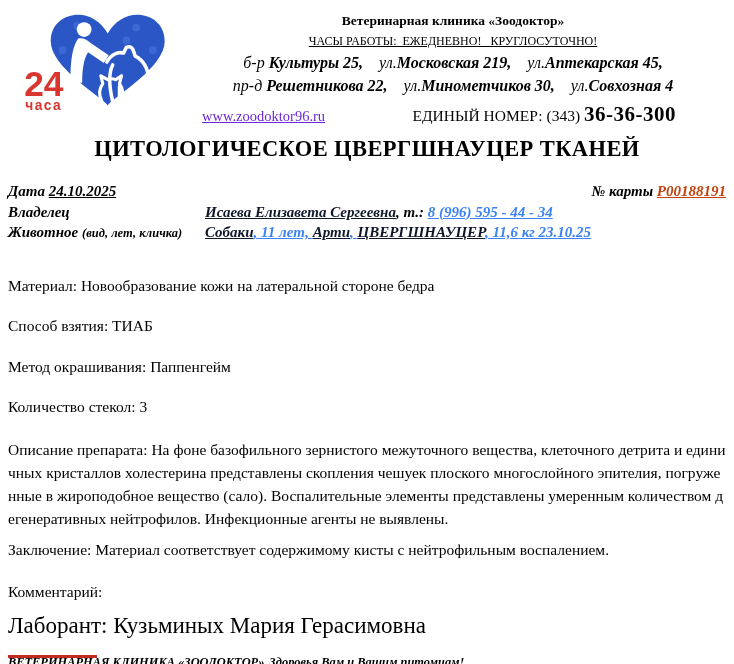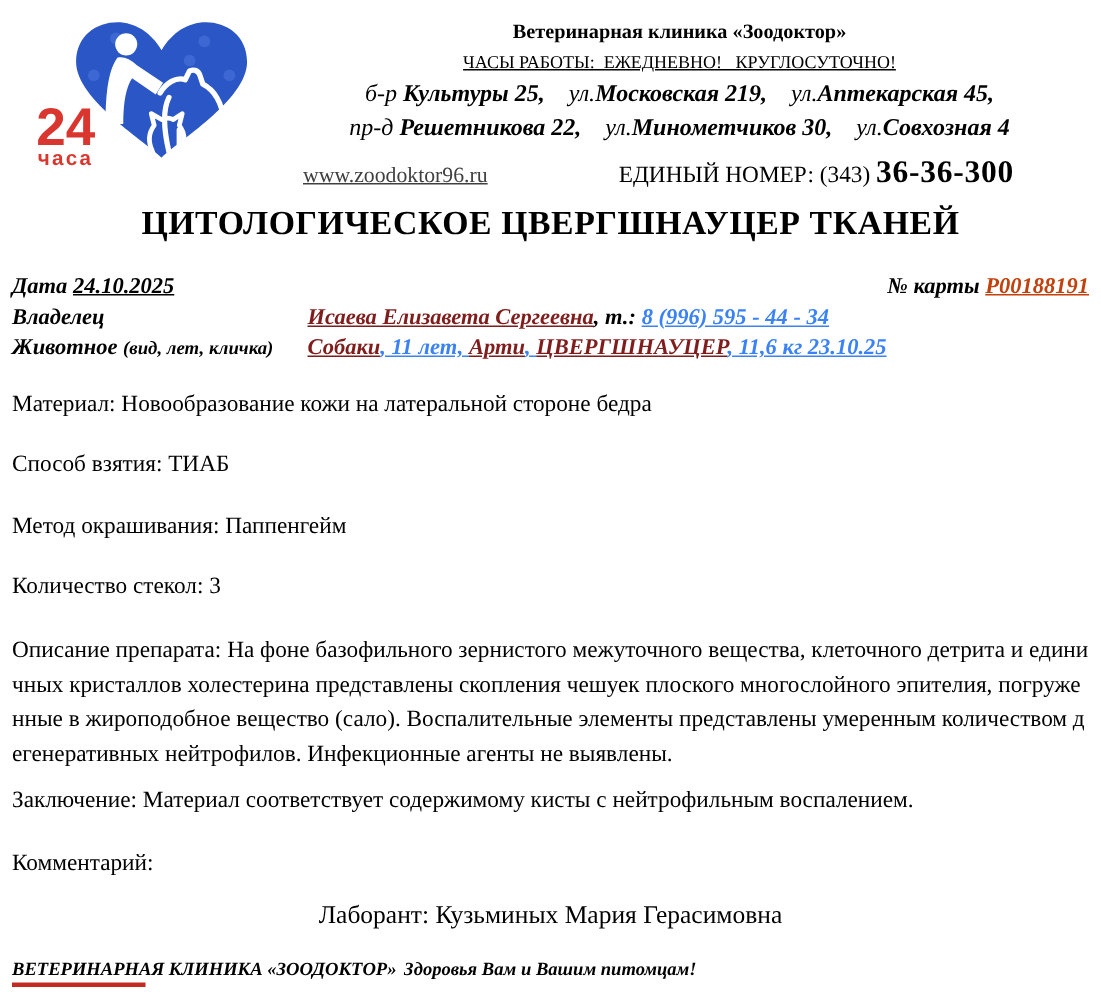--- a/index.html
+++ b/index.html
@@ -11,48 +11,48 @@
   .header{display:flex;padding-top:6px;height:119px;box-sizing:border-box;}
   .logo{flex:0 0 172px;position:relative;}
   .header-text{flex:1;text-align:center;}
   .clinic-name{font-weight:bold;font-size:13.5px;line-height:17px;margin-top:6px;}
   .hours{font-size:12px;line-height:17px;white-space:pre-wrap;margin-top:4px;text-decoration:underline;}
   .addr{font-size:16px;line-height:21px;font-style:italic;white-space:pre-wrap;margin-top:2px;}
   .seg-plain{font-style:italic;font-weight:normal;}
   .seg-bold{font-style:italic;font-weight:bold;}
   .contact-row{display:flex;justify-content:space-between;align-items:baseline;
                padding:6px 50px 0 22px;}
-  .site-link{color:#404040;text-decoration:underline;font-size:14.5px;cursor:pointer;}
+  .site-link{color:#6d28d9;text-decoration:underline;font-size:14.5px;cursor:pointer;}
   .phone-wrap{font-size:15.5px;white-space:pre-wrap;}
   .phone-big{font-size:21px;font-weight:bold;letter-spacing:0.5px;}
 
   
   .title{margin-top:16px;text-align:center;font-weight:bold;font-size:22.5px;
          letter-spacing:0.4px;line-height:28px;}
 
   
   .meta{margin-top:18px;font-style:italic;font-weight:bold;font-size:15px;}
   .meta-row{display:flex;line-height:20.5px;white-space:pre-wrap;}
   .meta-label{flex:0 0 197px;}
   .meta-value{flex:1;}
   .row-split{justify-content:space-between;}
   .u{text-decoration:underline;}
-  .seg-blue{color:#7f1d1d;text-decoration:underline;}
+  .seg-blue{color:#0f172a;text-decoration:underline;}
   .seg-black{color:#3b82f6;text-decoration:underline;}
   .seg-bb{color:#000;}
   .small-note{font-size:12.5px;}
   a.blue-link{color:#c2410c;text-decoration:underline;cursor:pointer;font-style:italic;font-weight:bold;}
 
   
-  .body-block{margin-top:17px;font-size:15.5px;}
+  .body-block{margin-top:32px;font-size:15.5px;}
   .body-block p{margin:0 0 21.5px 0;line-height:19px;}
   p.description{line-height:23px;word-break:break-all;margin-bottom:10px;}
   p.conclusion{margin-bottom:23px;}
   p.comment{margin-bottom:14px;}
-  p.labtech{font-size:17px;line-height:22px;margin-bottom:17px;text-align:center;}
+  p.labtech{font-size:23px;line-height:22px;margin-bottom:17px;}
 
   
   .footer{font-size:12.4px;font-weight:bold;font-style:italic;line-height:16px;}
   .footer .slogan{margin-left:5px;}
   .red-line{position:absolute;left:8px;top:655px;width:89px;height:3px;background:#c22a22;}
 </style>
 </head>
 <body>
 
 <div class="doc">

